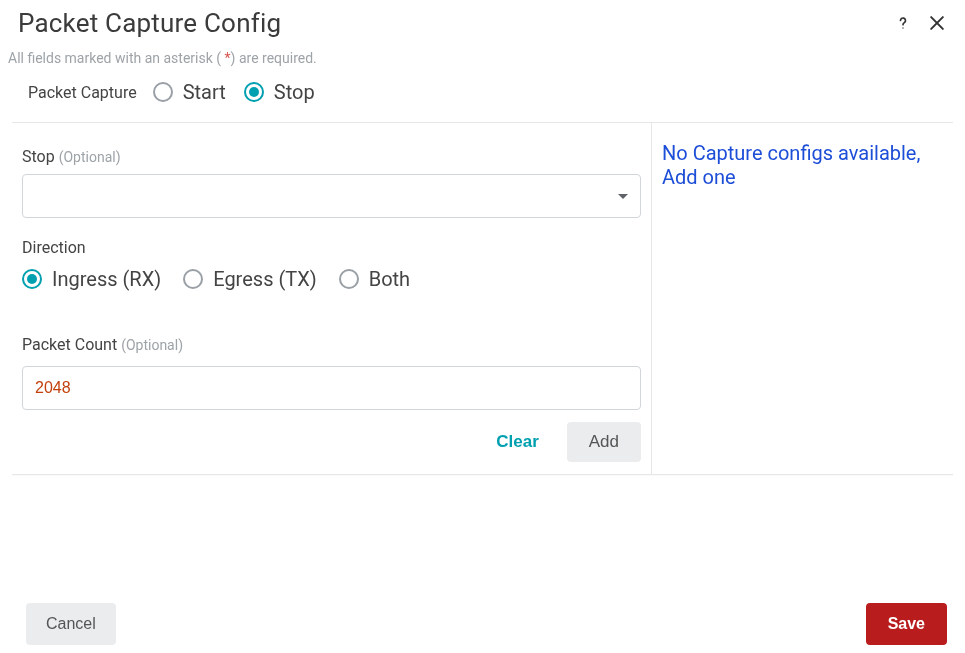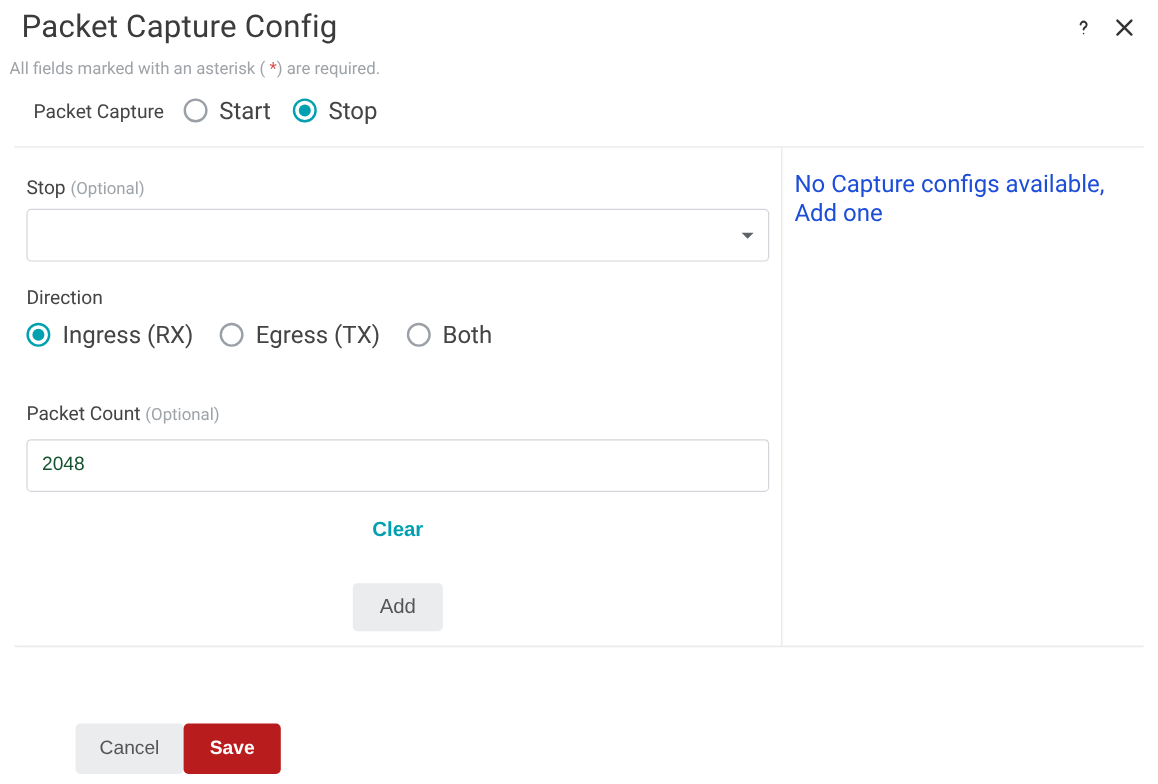--- a/index.html
+++ b/index.html
@@ -147,30 +147,29 @@
     .packet-count-section {
       margin-top: 44px;
     }
     .text-input {
       width: 100%;
       height: 44px;
       border: 1px solid #d2d5d9;
       border-radius: 4px;
       padding: 0 12px;
       font-size: 16px;
-      color: #14532d;
+      color: #c2410c;
       margin-top: 6px;
     }
     .form-actions {
       display: flex;
       justify-content: flex-end;
-      gap: 24px;
+      gap: 10px;
       margin-top: 12px;
       align-items: center;
-      flex-direction: column;
     }
     .btn-link {
       background: none;
       border: none;
       color: #00a0b0;
       font-size: 17px;
       font-weight: 600;
       padding: 10px 18px;
       cursor: pointer;
     }
@@ -183,23 +182,23 @@
       padding: 10px 22px;
       border-radius: 4px;
       cursor: pointer;
     }
     .footer {
       position: absolute;
       bottom: 4px;
       left: 0;
       right: 0;
       display: flex;
+      justify-content: space-between;
       align-items: center;
       padding: 0 18px 4px 26px;
-      margin-left: 37px;
     }
     .btn-cancel {
       background: #eaeced;
       border: none;
       color: #555;
       font-size: 16px;
       font-weight: 500;
       padding: 12px 20px;
       border-radius: 4px;
       cursor: pointer;

